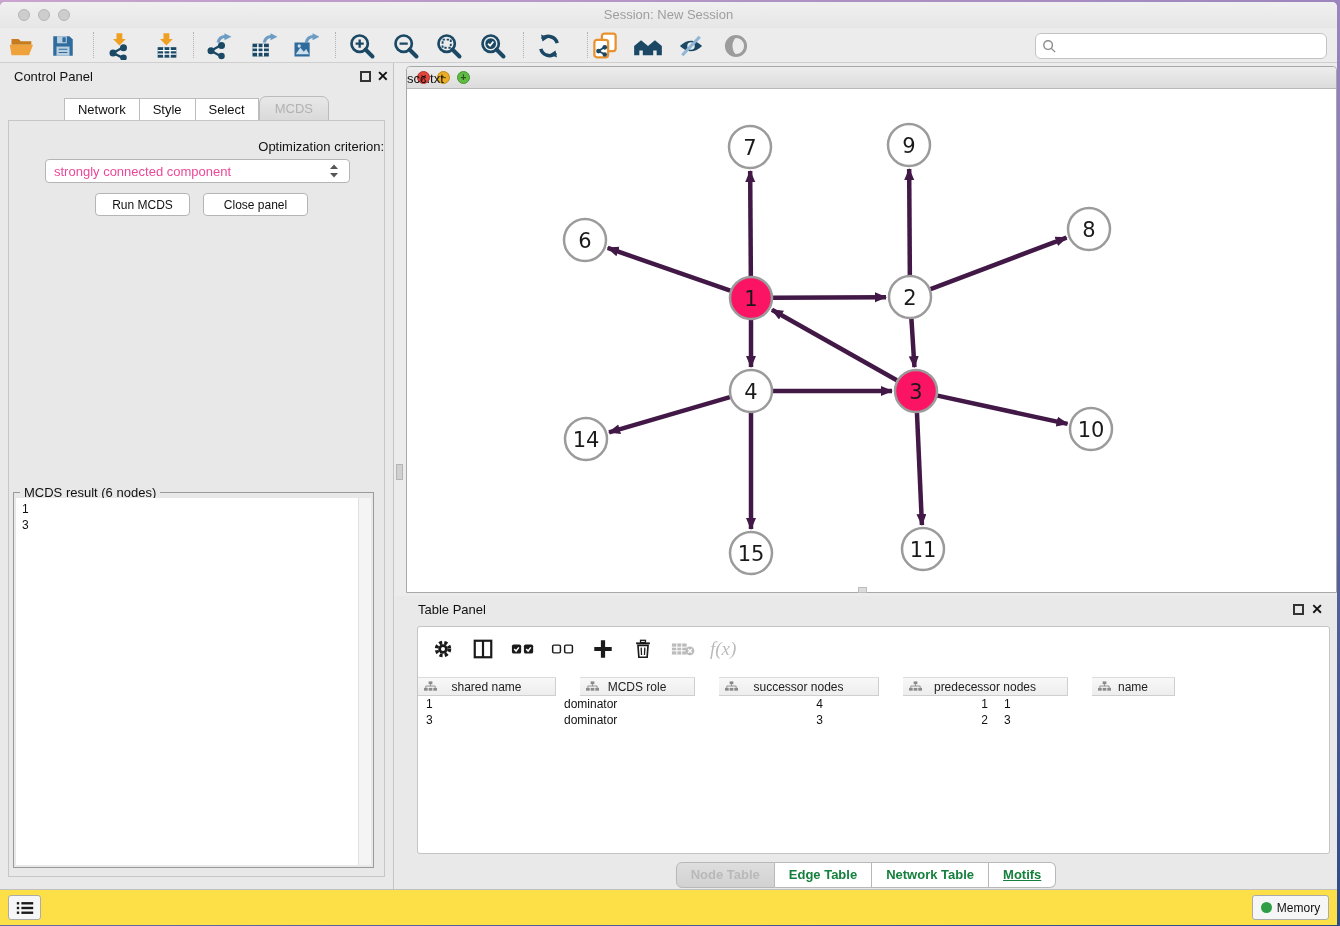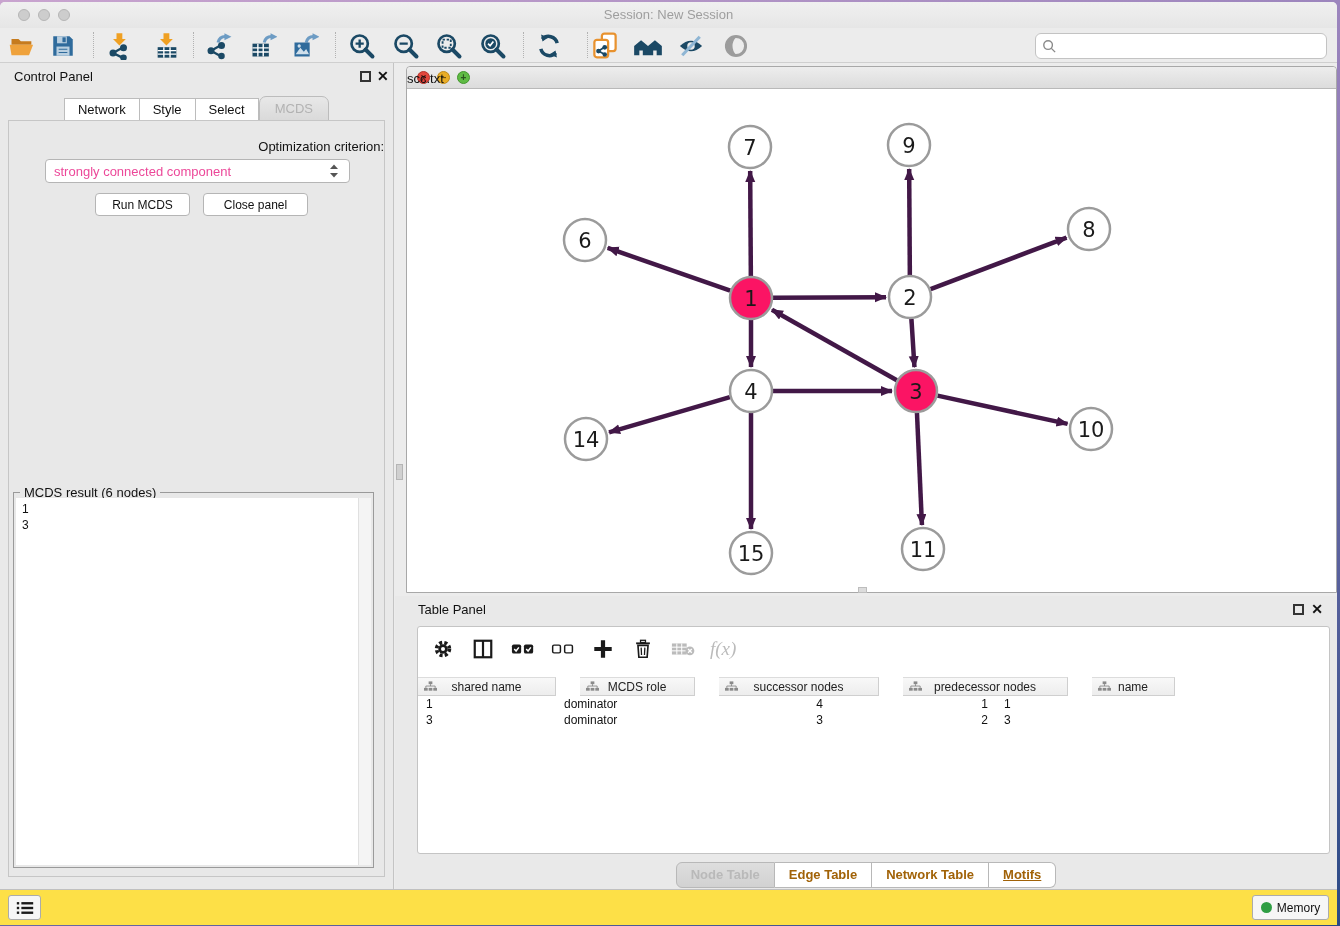--- a/index.html
+++ b/index.html
@@ -95,21 +95,21 @@
   .th { background:linear-gradient(#f8f8f8,#ededed); border-right:1px solid #cfcfcf;
     border-top:1px solid #dcdcdc; border-bottom:1px solid #cfcfcf;
     font-size:12px; color:#222; display:flex; align-items:center; justify-content:center; gap:5px;}
   .th .hicon { flex:none; position:absolute; left:6px; }
   .th { position:relative; }
   .tr { position:absolute; left:0; height:16px; display:flex; }
   .td { font-size:12px; color:#111; padding:0 8px; line-height:16px; white-space:nowrap; }
   
   #tp-tabs { position:absolute; top:266px; left:0; right:0; text-align:center; }
   .tp-tab { display:inline-block; padding:4px 14px 5px; font-size:13px; font-weight:bold;
-    background:#fff; border:1px solid #b8b8b8; border-left-width:0; color:#a16207;
+    background:#fff; border:1px solid #b8b8b8; border-left-width:0; color:#15803d;
     vertical-align:bottom; }
   .tp-tab.first { border-left-width:1px; border-radius:6px 0 0 6px; }
   .tp-tab.last { border-radius:0 6px 6px 0;text-decoration:underline; }
   .tp-tab.sel { background:linear-gradient(#dedede,#d2d2d2); color:#b9b9b9; }
   
   #statusbar { position:absolute; left:0; right:0; bottom:0; height:36px;
     background:#fde047; border-top:1px solid #c0c0c0; }
   #list-btn { position:absolute; left:8px; top:5px; width:33px; height:25px;
     background:#f6f6f6; border:1px solid #ababab; border-radius:3px;
     display:flex; align-items:center; justify-content:center; }

